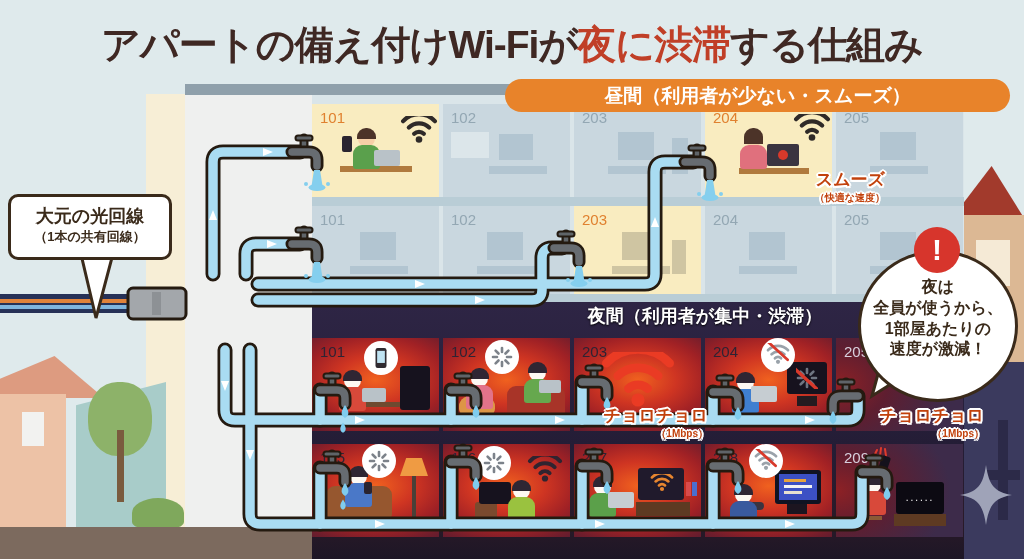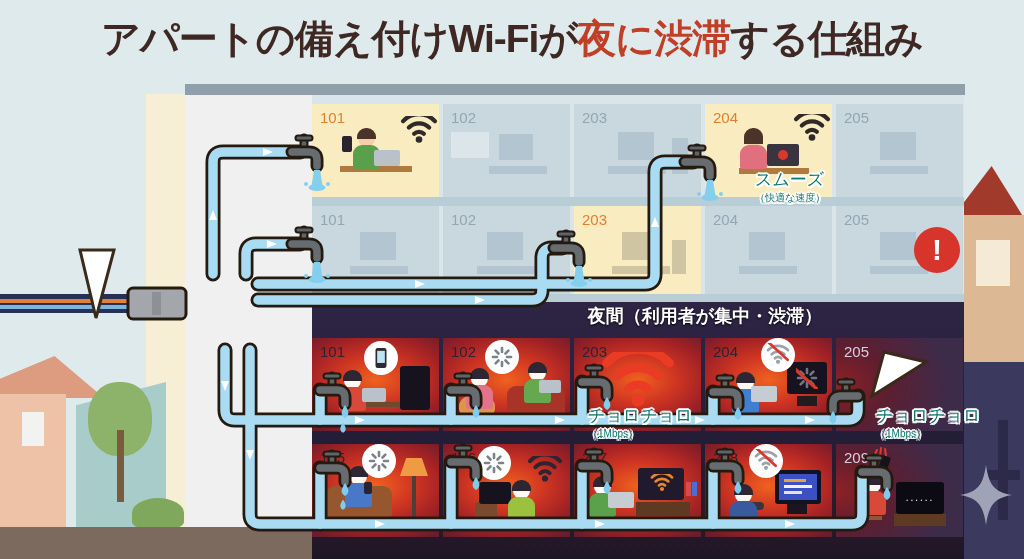--- a/index.html
+++ b/index.html
@@ -1,20 +1,20 @@
 <!DOCTYPE html>
 <html><head>
 <meta charset="utf-8">
 <style>
   html,body{margin:0;padding:0;background:#dfeaec;}
   #stage{position:relative;width:1024px;height:559px;overflow:hidden;
          font-family:"Liberation Sans","DejaVu Sans",sans-serif;background:#dfeaec;}
   .abs{position:absolute;}
   
-  .title{position:absolute;left:0;top:12px;width:100%;text-align:center;z-index:2;
+  .title{position:absolute;left:0;top:18px;width:100%;text-align:center;z-index:2;
          font-size:39px;font-weight:bold;letter-spacing:-1px;color:#3f2823;}
   .title .hl{color:#c03f27;}
   
   .cream{left:146px;top:94px;width:46px;height:433px;background:#f7eed6;}
   .teal{left:76px;top:382px;width:90px;height:145px;background:#a8ccc9;
         clip-path:polygon(0 16%,100% 0,100% 100%,0 100%);}
   .treecrown{left:88px;top:382px;width:64px;height:74px;background:#8db269;border-radius:46%;}
   .treetrunk{left:117px;top:430px;width:7px;height:72px;background:#7a5b3e;}
   .bush{left:132px;top:498px;width:52px;height:30px;background:#7fa85c;border-radius:50% 50% 20% 20%;}
   .houseLwall{left:0;top:394px;width:66px;height:133px;background:#edc2a6;}
@@ -75,21 +75,21 @@
   .fiberbubble .l1{font-size:18px;font-weight:bold;margin-top:7px;}
   .fiberbubble .l2{font-size:13px;font-weight:bold;}
   .sharedbox{left:173px;top:266px;width:86px;height:84px;background:#d6d2cf;border:3px solid #2a1d12;
              border-radius:9px;z-index:6;display:flex;align-items:center;justify-content:center;text-align:center;
              font-size:20px;font-weight:bold;color:#3b2a20;line-height:1.2;}
   .nightbubble{left:858px;top:250px;width:154px;height:146px;border-radius:50%;text-align:center;
                color:#3a2a1a;font-size:16px;font-weight:bold;line-height:1.3;padding-top:0;}
   .nightbubble .inner{margin-top:24px;}
   .badge{left:914px;top:227px;width:46px;height:46px;border-radius:50%;background:#d7352c;z-index:11;
          color:#fff;font-size:30px;font-weight:bold;display:flex;align-items:center;justify-content:center;}
-  .outlined{position:absolute;z-index:8;text-align:left;font-weight:normal;color:#0f766e;
+  .outlined{position:absolute;z-index:8;text-align:right;font-weight:bold;color:#c2410c;
     text-shadow:2px 0 0 #fff,-2px 0 0 #fff,0 2px 0 #fff,0 -2px 0 #fff,
                 1.5px 1.5px 0 #fff,-1.5px 1.5px 0 #fff,1.5px -1.5px 0 #fff,-1.5px -1.5px 0 #fff;}
   .outlined .big{font-size:17px;display:block;}
   .outlined .small{font-size:10px;display:block;}
   .sparkle{left:958px;top:462px;z-index:3;}
   #pipes{position:absolute;left:0;top:0;z-index:5;pointer-events:none;}
   #tails{position:absolute;left:0;top:0;z-index:9;pointer-events:none;}
 </style>
 </head>
 <body>
@@ -507,36 +507,51 @@
       <use href="#faucet" transform="translate(866,456)"></use>
         <use href="#drop" transform="translate(887,494)"></use>
     </g>
   </svg>
 
   <svg id="tails" width="1024" height="559" viewBox="0 0 1024 559">
     <polygon points="80,250 114,250 96,318" fill="#fff" stroke="#3a2a1a" stroke-width="3"></polygon>
     <polygon points="884,352 926,362 872,396" fill="#fff" stroke="#3a2a1a" stroke-width="3"></polygon>
   </svg>
 
+  <div class="abs daybanner">
+    <span>昼間（利用者が少ない・スムーズ）</span>
+  </div>
   <div class="abs nightbanner">
     <span>夜間（利用者が集中・渋滞）</span>
   </div>
 
+  <div class="abs bubble fiberbubble">
+    <div class="l1">大元の光回線</div>
+    <div class="l2">（1本の共有回線）</div>
+  </div>
 
 
   <div class="outlined" style="left:755px;top:168px;width:130px;">
     <span class="big">スムーズ</span>
     <span class="small">（快適な速度）</span>
   </div>
   <div class="outlined" style="left:588px;top:404px;width:120px;">
     <span class="big">チョロチョロ</span>
     <span class="small">（1Mbps）</span>
   </div>
   <div class="outlined" style="left:876px;top:404px;width:108px;">
     <span class="big">チョロチョロ</span>
     <span class="small">（1Mbps）</span>
   </div>
 
+  <div class="abs bubble nightbubble">
+    <div class="inner">
+      <div>夜は</div>
+      <div>全員が使うから、</div>
+      <div>1部屋あたりの</div>
+      <div>速度が激減！</div>
+    </div>
+  </div>
   <div class="abs badge">
     <span>!</span>
   </div>
 
 </div>
 
 </body></html>

